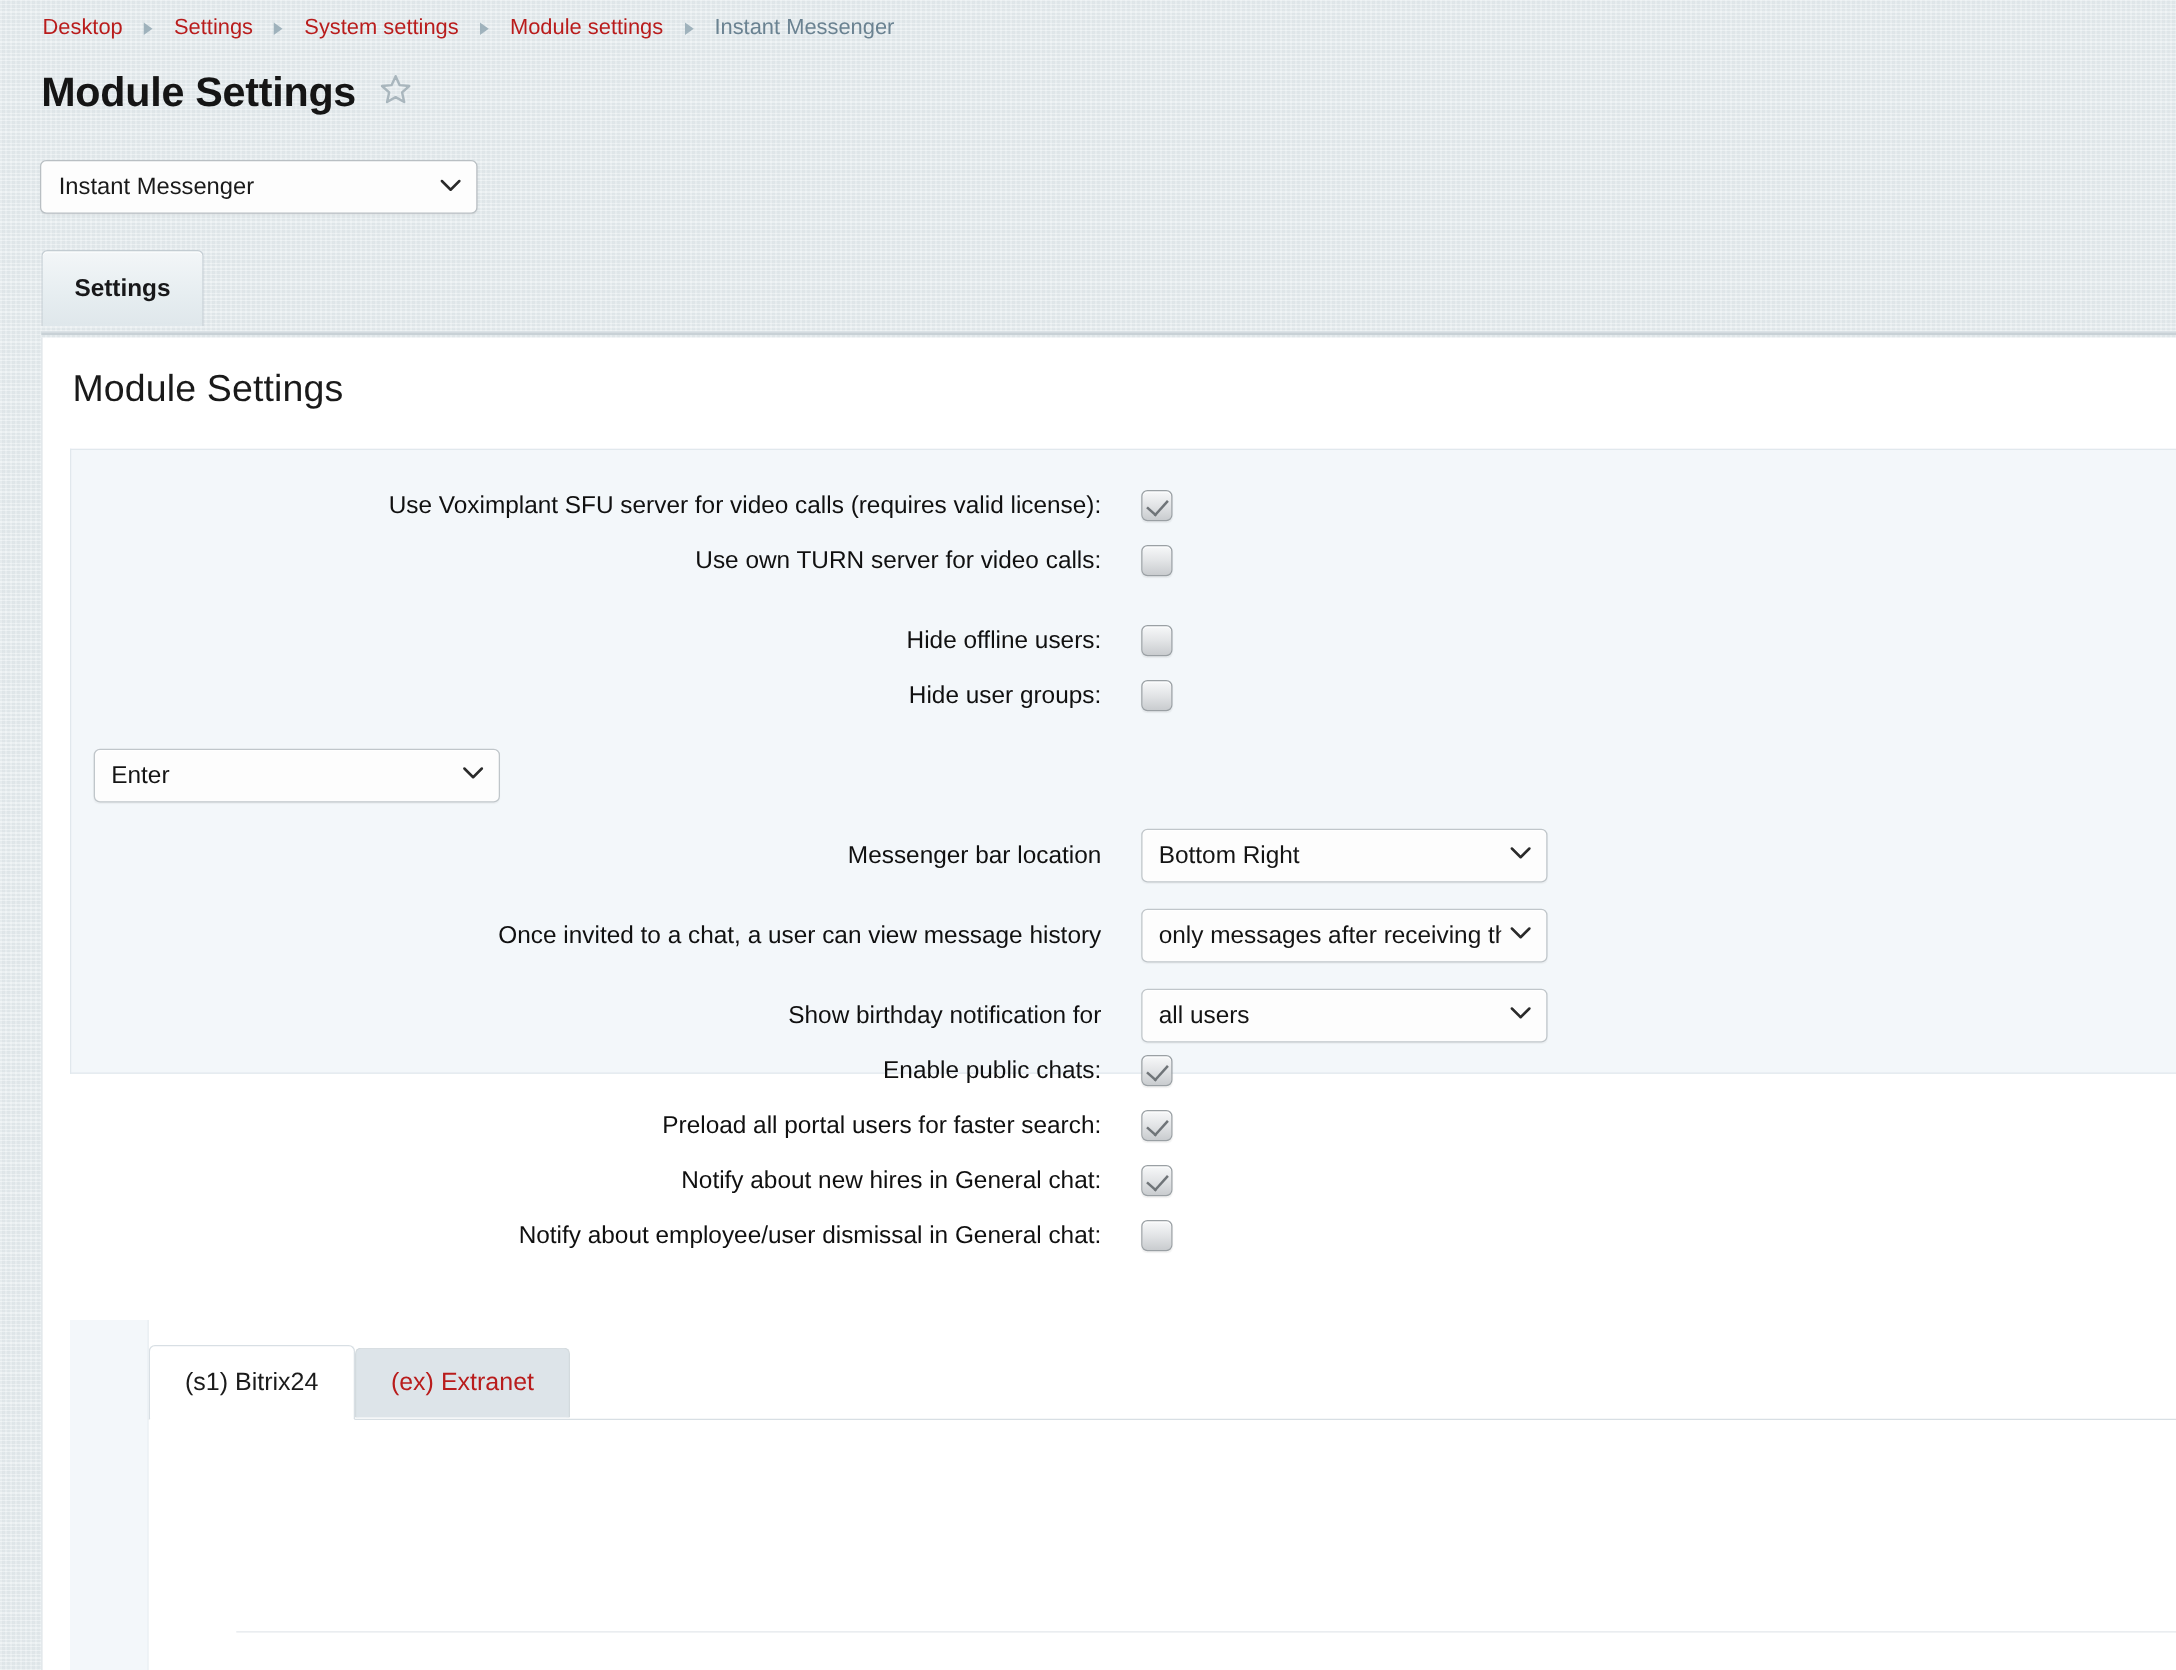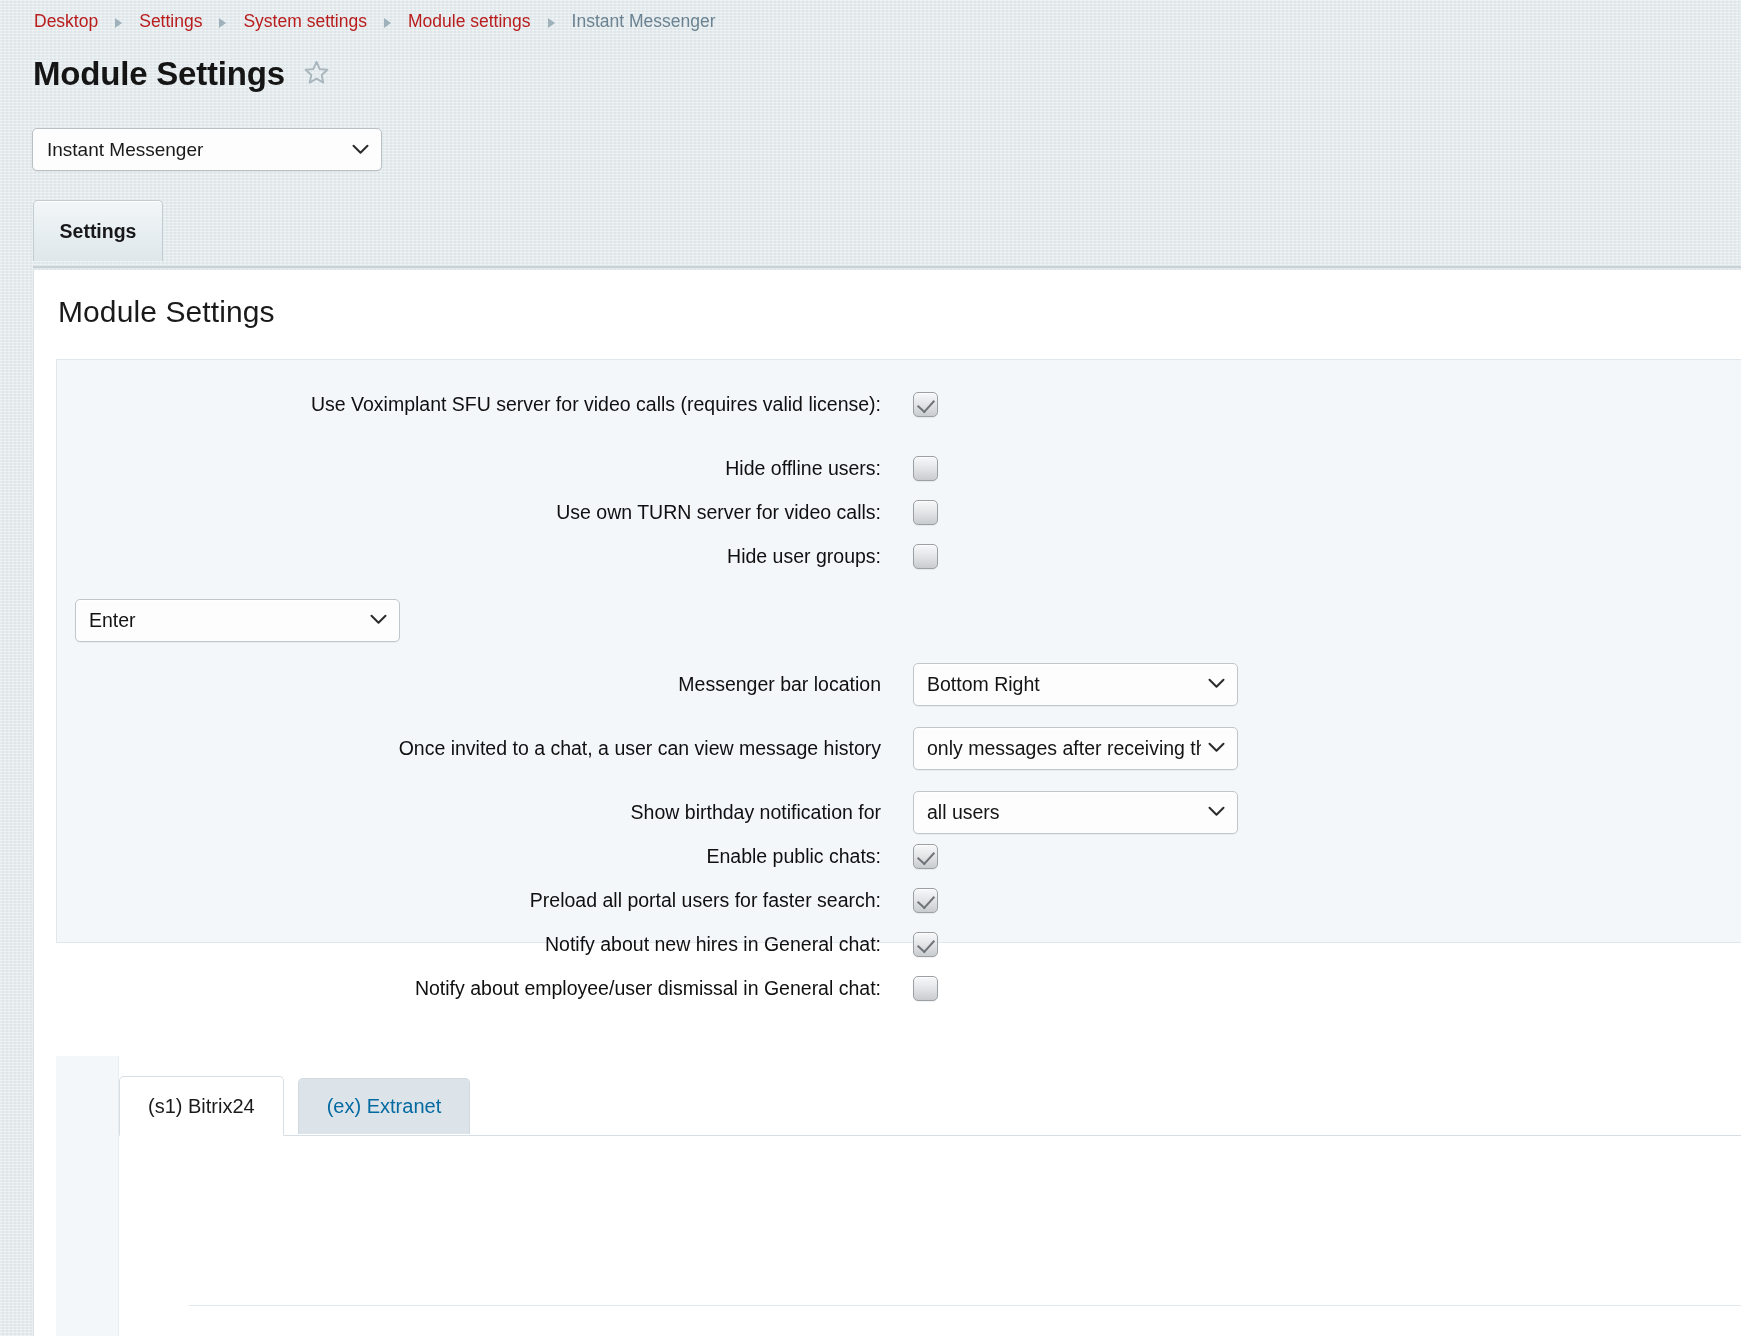--- a/index.html
+++ b/index.html
@@ -130,21 +130,21 @@
     font-size: 30px;
     color: #1a1a1a;
     font-weight: normal;
     letter-spacing: 0.1px;
   }
 
   
   .form-box {
     position: absolute;
     left: 22px; top: 89px;
-    width: 1686px; height: 584px;
+    width: 1686px; height: 500px;
     background: #f3f7fa;
     border: 1px solid #e1e8ed;
     border-right: none;
   }
 
   .form-rows {
     position: absolute;
     left: 0; top: 0; right: 0;
   }
   .frow {
@@ -229,24 +229,23 @@
   }
   .site-tab.active {
     background: #ffffff;
     color: #1b1b1b;
     border: 1px solid #d8dfe4;
     border-bottom: 1px solid #ffffff;
     position: relative; z-index: 2;
   }
   .site-tab.inactive {
     background: #dde4e9;
-    color: #0369a1;
+    color: #b91c1c;
     border: 1px solid #d3dade;
     border-bottom: none;
-    margin-left: 14px;
     margin-bottom: 2px;
     height: 56px;
   }
   .site-panel {
     position: absolute;
     left: 63px; top: 79px; right: 0; bottom: 0;
     background: #ffffff;
     border-top: 1px solid #d8dfe4;
     z-index: 1;
   }
@@ -311,28 +310,28 @@
     <div class="content-heading">Module Settings</div>
 
     <div class="form-box">
       <div class="form-rows" id="form-rows" style="padding-top: 22px;">
           <div class="frow">
             <div class="flabel">Use Voximplant SFU server for video calls (requires valid license):</div>
             <div class="fctl">
               <span class="cbx checked" role="checkbox" aria-checked="true"></span>
             </div>
           </div>
+          <div class="frow">
+            <div class="flabel">Use own TURN server for video calls:</div>
+            <div class="fctl">
+              <span class="cbx" role="checkbox" aria-checked="false"></span>
+            </div>
+          </div>
           <div class="frow gap-before">
             <div class="flabel">Hide offline users:</div>
-            <div class="fctl">
-              <span class="cbx" role="checkbox" aria-checked="false"></span>
-            </div>
-          </div>
-          <div class="frow">
-            <div class="flabel">Use own TURN server for video calls:</div>
             <div class="fctl">
               <span class="cbx" role="checkbox" aria-checked="false"></span>
             </div>
           </div>
           <div class="frow">
             <div class="flabel">Hide user groups:</div>
             <div class="fctl">
               <span class="cbx" role="checkbox" aria-checked="false"></span>
             </div>
           </div>

